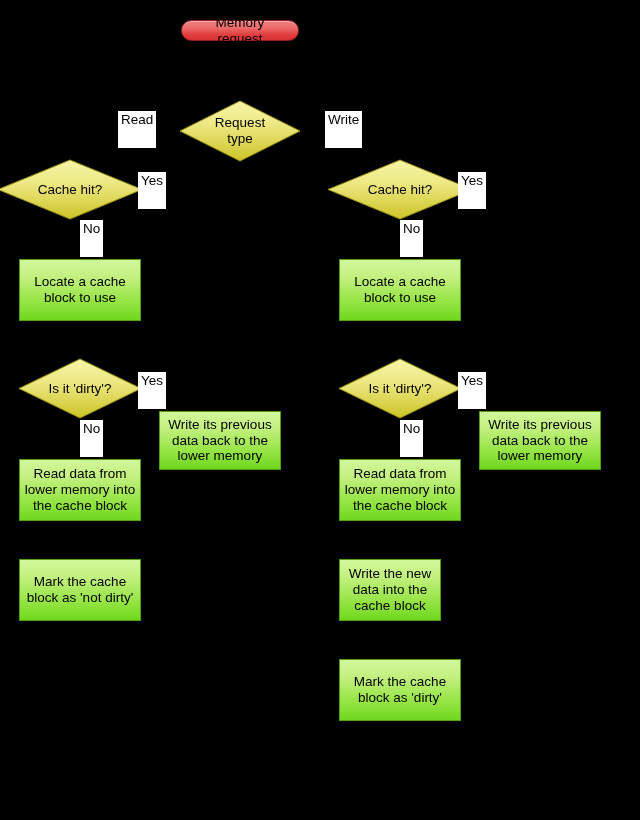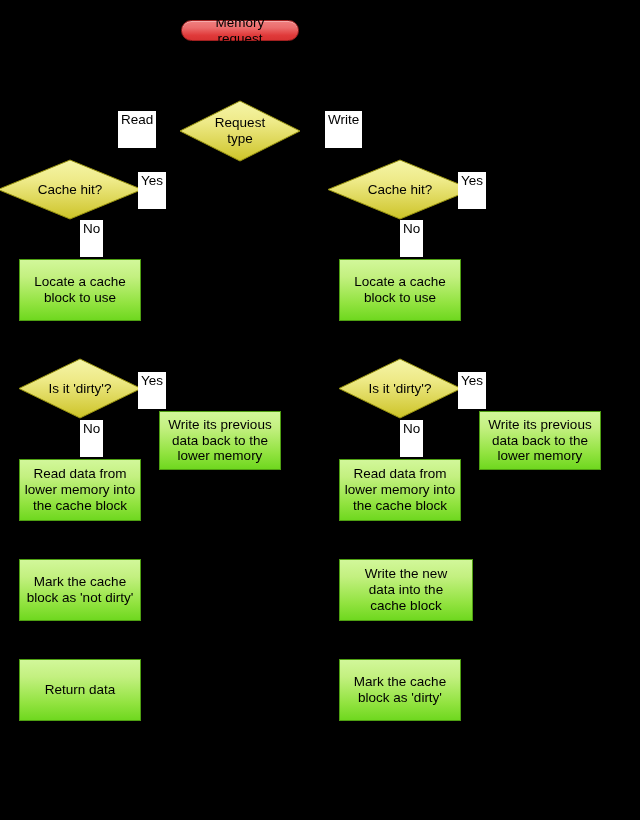--- a/index.html
+++ b/index.html
@@ -200,23 +200,20 @@
     <span>Read data from
 lower memory into
 the cache block</span>
   </div>
 
   <div class="node process" style="left:19px; top:559px; width:122px; height:62px;">
     <span>Mark the cache
 block as 'not dirty'</span>
   </div>
 
-  <div class="node process" style="left:19px; top:659px; width:122px; height:62px;">
-    <span>Return data</span>
-  </div>
 
   <div class="node decision" style="left:327px; top:159px; width:146px; height:61px;">
     <svg class="diamond-svg" viewBox="0 0 146 61" preserveAspectRatio="none" xmlns="http://www.w3.org/2000/svg">
       <defs>
         <linearGradient id="gradD4" x1="0" y1="0" x2="0" y2="1">
           <stop offset="0%" stop-color="#f5f5a8"></stop>
           <stop offset="35%" stop-color="#eeea88"></stop>
           <stop offset="100%" stop-color="#cdc428"></stop>
         </linearGradient>
       </defs>
@@ -255,21 +252,21 @@
 data back to the
 lower memory</span>
   </div>
 
   <div class="node process" style="left:339px; top:459px; width:122px; height:62px;">
     <span>Read data from
 lower memory into
 the cache block</span>
   </div>
 
-  <div class="node process" style="left:339px; top:559px; width:134px; height:62px;">
+  <div class="node process" style="left:339px; top:559px; width:102px; height:62px;">
     <span>Write the new
 data into the
 cache block</span>
   </div>
 
   <div class="node process" style="left:339px; top:659px; width:122px; height:62px;">
     <span>Mark the cache
 block as 'dirty'</span>
   </div>
 

